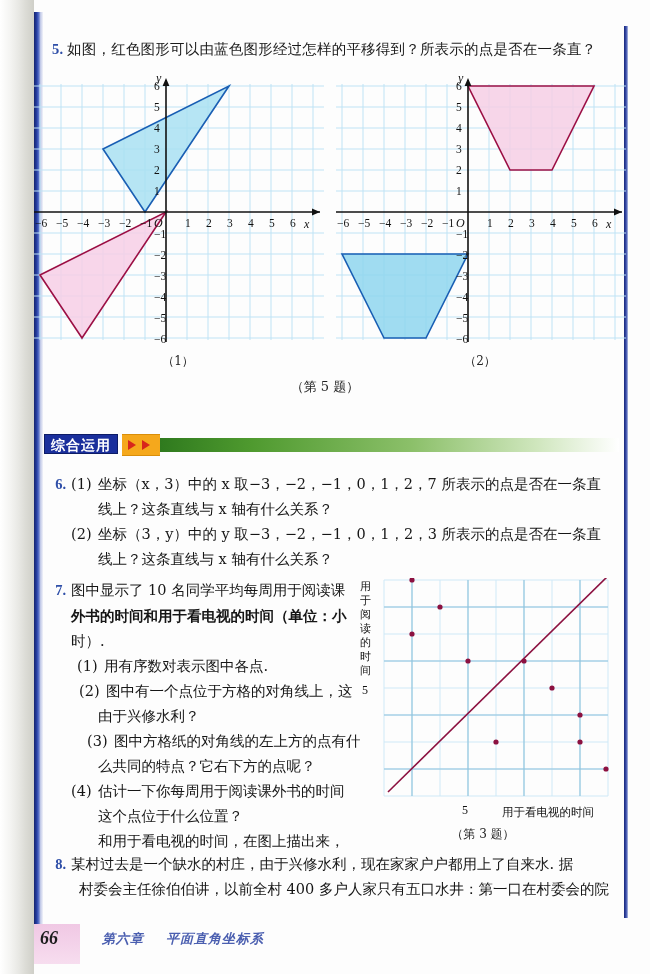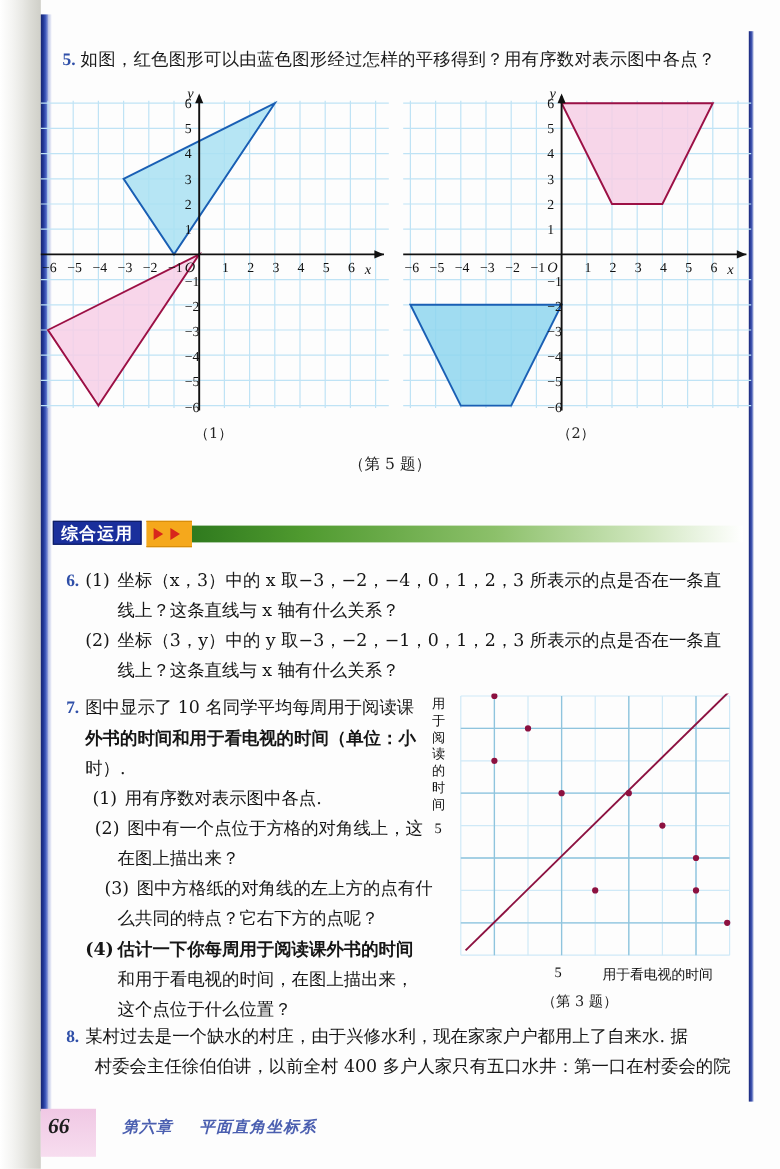--- a/index.html
+++ b/index.html
@@ -71,21 +71,21 @@
 <div class="page">
 
   <div class="spine"></div>
   <div class="spine-line"></div>
   <div class="spine-line2"></div>
   <div class="right-rule"></div>
 
   <div id="q5">
     <div class="qline">
       <span class="qnum">5.</span>
-      <span class="cn">如图，红色图形可以由蓝色图形经过怎样的平移得到？用有序数对表示图中各点？</span>
+      <span class="cn">如图，红色图形可以由蓝色图形经过怎样的平移得到？所表示的点是否在一条直？</span>
     </div>
   </div>
 
   <div class="graphbox" style="left:28px;top:70px;">
     <svg width="300" height="285" viewBox="0 0 300 285">
       <defs>
         <g id="g1"></g>
       </defs>
 
       <g stroke="#bfe3f5" stroke-width="1">
@@ -237,21 +237,21 @@
     <div class="sect-tag cn">综合运用</div>
     <div class="sect-arrows">
       <i class="a1"></i>
         <i class="a2"></i>
     </div>
     <div class="sect-bar"></div>
   </div>
 
   <div class="qblock" style="left:44px;top:472px;width:580px;">
     <div class="qrow">
-      <span class="marker qnum">6.</span><span class="sub cn">(1)</span><span class="cn">坐标（x，3）中的 x 取−3，−2，−4，0，1，2，3 所表示的点是否在一条直</span>
+      <span class="marker qnum">6.</span><span class="sub cn">(1)</span><span class="cn">坐标（x，3）中的 x 取−3，−2，−1，0，1，2，7 所表示的点是否在一条直</span>
     </div>
     <div class="qrow" style="padding-left:54px;">
       <span class="cn">线上？这条直线与 x 轴有什么关系？</span>
     </div>
     <div class="qrow" style="padding-left:27px;">
       <span class="sub cn">(2)</span><span class="cn">坐标（3，y）中的 y 取−3，−2，−1，0，1，2，3 所表示的点是否在一条直</span>
     </div>
     <div class="qrow" style="padding-left:54px;">
       <span class="cn">线上？这条直线与 x 轴有什么关系？</span>
     </div>
@@ -269,38 +269,38 @@
     </div>
 
     <div class="qrow" style="padding-left:33px;">
       <span class="sub cn">(1)</span><span class="cn">用有序数对表示图中各点.</span>
     </div>
 
     <div class="qrow" style="padding-left:35px;">
       <span class="sub cn">(2)</span><span class="cn">图中有一个点位于方格的对角线上，这</span>
     </div>
     <div class="qrow" style="padding-left:54px;">
-      <span class="cn">在图上描出来？</span>
+      <span class="cn">由于兴修水利？</span>
     </div>
 
     <div class="qrow" style="padding-left:43px;">
       <span class="sub cn">(3)</span><span class="cn">图中方格纸的对角线的左上方的点有什</span>
     </div>
     <div class="qrow" style="padding-left:54px;">
       <span class="cn">么共同的特点？它右下方的点呢？</span>
     </div>
 
-    <div class="qrow" style="padding-left:27px;font-weight:bold;">
+    <div class="qrow" style="padding-left:27px;">
       <span class="sub cn">(4)</span><span class="cn">估计一下你每周用于阅读课外书的时间</span>
     </div>
     <div class="qrow" style="padding-left:54px;">
+      <span class="cn">这个点位于什么位置？</span>
+    </div>
+    <div class="qrow" style="padding-left:54px;">
       <span class="cn">和用于看电视的时间，在图上描出来，</span>
-    </div>
-    <div class="qrow" style="padding-left:54px;">
-      <span class="cn">这个点位于什么位置？</span>
     </div>
   </div>
 
   <div class="graphbox" style="left:358px;top:578px;">
     <svg width="266" height="250" viewBox="0 0 266 250">
 
       <g font-family="DejaVu Serif, serif" font-size="11" fill="#111">
         <text x="2" y="12">用</text>
           <text x="2" y="26">于</text>
           <text x="2" y="40">阅</text>

